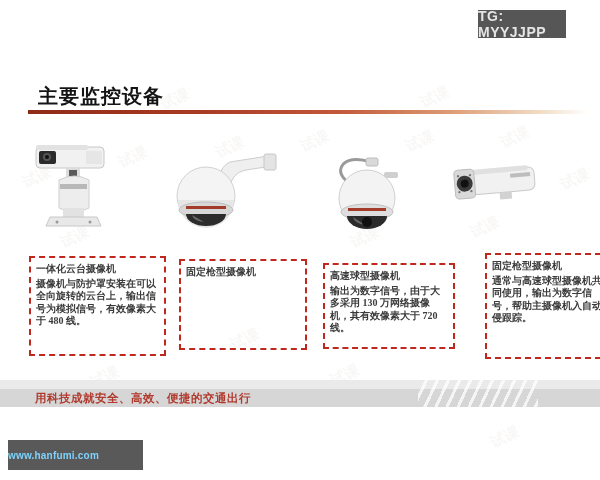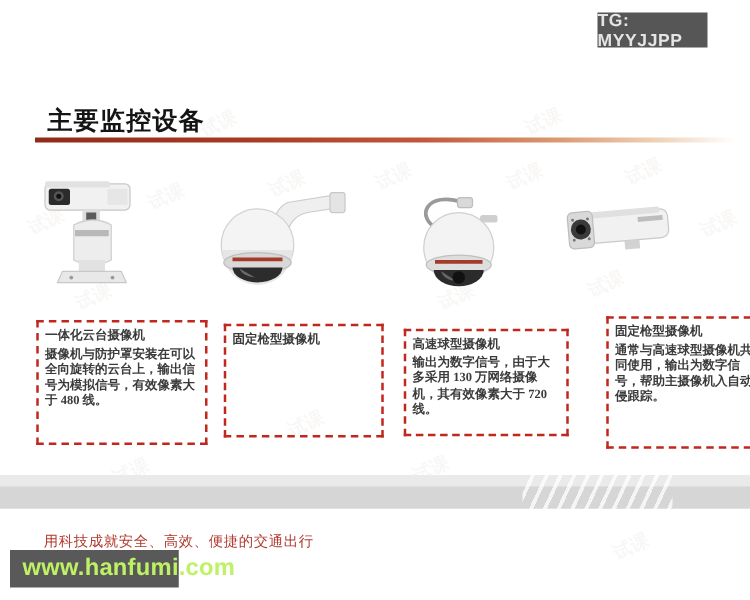--- a/index.html
+++ b/index.html
@@ -31,30 +31,30 @@
     font-family:"Liberation Serif", serif;font-weight:bold;color:#3b3b3b;
     font-size:10px;line-height:1.26;margin-left:16px;
   }
   .desc-box .dev-name{display:block;margin-bottom:2px;}
   .desc-box .dev-desc{display:block;}
   
   .footer-strip-light{position:absolute;left:0;top:380px;width:600px;height:9px;background:#eaeaea;}
   .footer-bar{position:absolute;left:0;top:389px;width:600px;height:18px;background:#d6d6d6;}
   .footer-slogan{
     position:absolute;left:35px;top:389px;height:20px;line-height:18px;
-    color:#b03a2e;font-size:11.5px;font-weight:normal;letter-spacing:.5px;margin-top:36px;
+    color:#b03a2e;font-size:11.5px;font-weight:bold;letter-spacing:.5px;
   }
   .footer-stripes{
     position:absolute;left:418px;top:378px;width:120px;height:30px;
     background:repeating-linear-gradient(115deg,rgba(255,255,255,0) 0 7px,rgba(255,255,255,.75) 7px 10px);
   }
   .logo-box{
     position:absolute;left:8px;top:440px;width:135px;height:30px;background:#595959;
-    color:#bef264;font-weight:bold;font-size:19px;display:flex;align-items:center;
-    padding-left:10px;box-sizing:border-box;letter-spacing:.2px;
+    color:#7dd3fc;font-weight:bold;font-size:10px;display:flex;align-items:center;
+    box-sizing:border-box;letter-spacing:.2px;
   }
   
   .wm{
     position:absolute;font-size:15px;color:#9b8877;opacity:.06;
     transform:rotate(-24deg);font-weight:bold;pointer-events:none;
     font-family:"Liberation Serif", serif;
   }
 </style>
 </head>
 <body>

